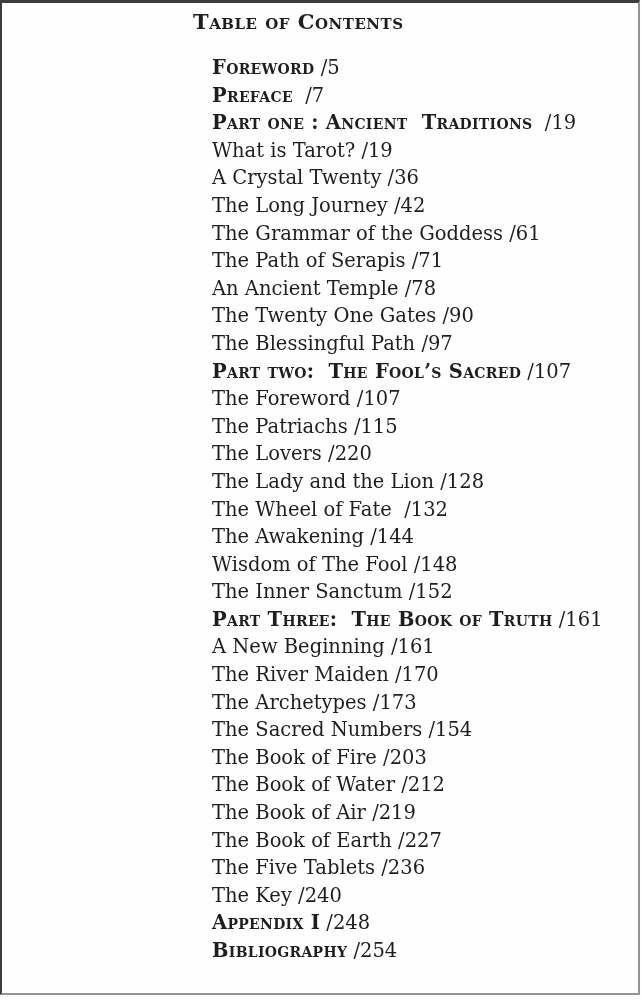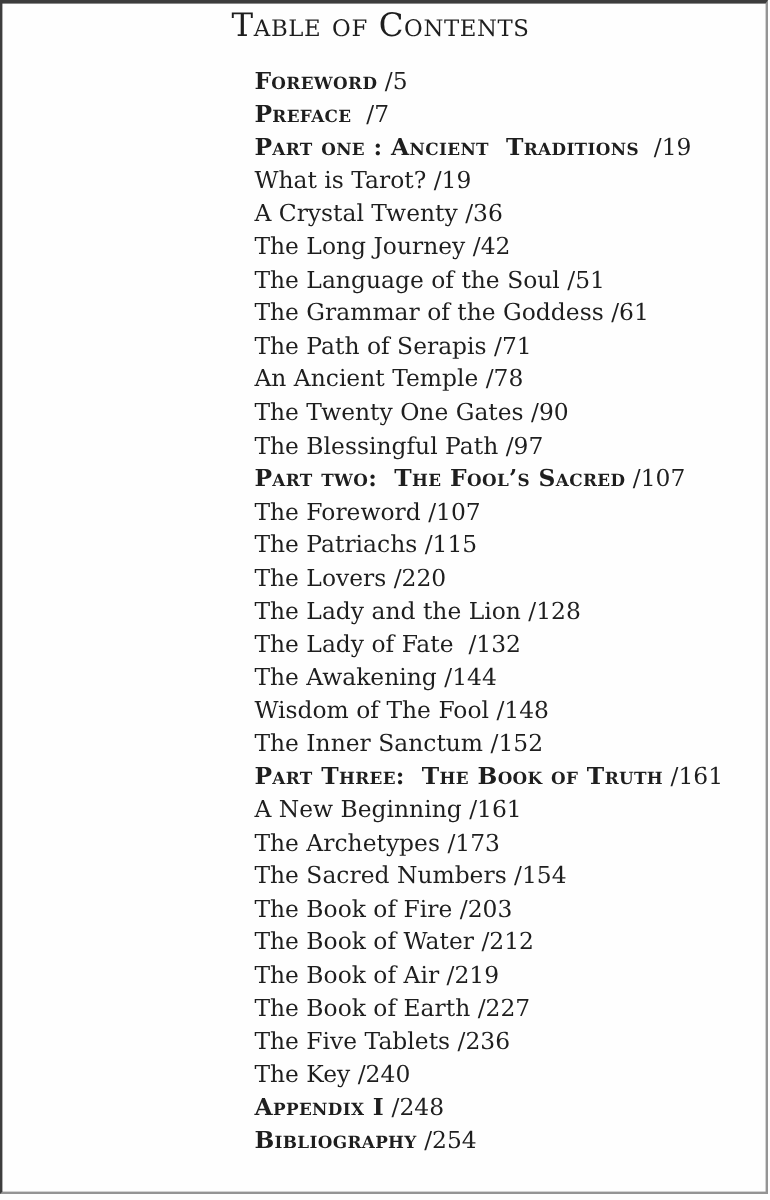--- a/index.html
+++ b/index.html
@@ -31,22 +31,22 @@
     border-bottom: 2px solid var(--border-light);
     pointer-events: none;
   }
   .content {
     position: absolute;
     left: 196px;
     top: 5px;
   }
   .title {
     margin: 0 0 0 -3px;
-    font-size: 27px;
-    font-weight: normal;
+    font-size: 21px;
+    font-weight: bold;
     font-variant: small-caps;
     letter-spacing: 0.5px;
     line-height: 33px;
     white-space: pre;
   }
   .entries { margin: 16px; }
   .entry {
     font-size: 19.5px;
     line-height: 27.6px;
     white-space: pre; 
@@ -74,21 +74,20 @@
   <div class="entry heading"><span class="label">Preface</span><span class="pagenum">  /7</span></div>
 
   <div class="entry heading"><span class="label">Part one : Ancient  Traditions</span><span class="pagenum">  /19</span></div>
 
   <div class="entry regular"><span class="label">What is Tarot?</span><span class="pagenum"> /19</span></div>
 
   <div class="entry regular"><span class="label">A Crystal Twenty</span><span class="pagenum"> /36</span></div>
 
   <div class="entry regular"><span class="label">The Long Journey</span><span class="pagenum"> /42</span></div>
 
-  <div class="entry regular"><span class="label">The Language of the Soul</span><span class="pagenum"> /51</span></div>
 
   <div class="entry regular"><span class="label">The Grammar of the Goddess</span><span class="pagenum"> /61</span></div>
 
   <div class="entry regular"><span class="label">The Path of Serapis</span><span class="pagenum"> /71</span></div>
 
   <div class="entry regular"><span class="label">An Ancient Temple</span><span class="pagenum"> /78</span></div>
 
   <div class="entry regular"><span class="label">The Twenty One Gates</span><span class="pagenum"> /90</span></div>
 
   <div class="entry regular"><span class="label">The Blessingful Path</span><span class="pagenum"> /97</span></div>
@@ -96,32 +95,33 @@
   <div class="entry heading"><span class="label">Part two:  The Fool’s Sacred</span><span class="pagenum"> /107</span></div>
 
   <div class="entry regular"><span class="label">The Foreword</span><span class="pagenum"> /107</span></div>
 
   <div class="entry regular"><span class="label">The Patriachs</span><span class="pagenum"> /115</span></div>
 
   <div class="entry regular"><span class="label">The Lovers</span><span class="pagenum"> /220</span></div>
 
   <div class="entry regular"><span class="label">The Lady and the Lion</span><span class="pagenum"> /128</span></div>
 
-  <div class="entry regular"><span class="label">The Lady of Fate</span><span class="pagenum">  /132</span></div>
+  <div class="entry regular"><span class="label">The Wheel of Fate</span><span class="pagenum">  /132</span></div>
 
   <div class="entry regular"><span class="label">The Awakening</span><span class="pagenum"> /144</span></div>
 
   <div class="entry regular"><span class="label">Wisdom of The Fool</span><span class="pagenum"> /148</span></div>
 
   <div class="entry regular"><span class="label">The Inner Sanctum</span><span class="pagenum"> /152</span></div>
 
   <div class="entry heading"><span class="label">Part Three:  The Book of Truth</span><span class="pagenum"> /161</span></div>
 
   <div class="entry regular"><span class="label">A New Beginning</span><span class="pagenum"> /161</span></div>
 
+  <div class="entry regular"><span class="label">The River Maiden</span><span class="pagenum"> /170</span></div>
 
   <div class="entry regular"><span class="label">The Archetypes</span><span class="pagenum"> /173</span></div>
 
   <div class="entry regular"><span class="label">The Sacred Numbers</span><span class="pagenum"> /154</span></div>
 
   <div class="entry regular"><span class="label">The Book of Fire</span><span class="pagenum"> /203</span></div>
 
   <div class="entry regular"><span class="label">The Book of Water</span><span class="pagenum"> /212</span></div>
 
   <div class="entry regular"><span class="label">The Book of Air</span><span class="pagenum"> /219</span></div>

